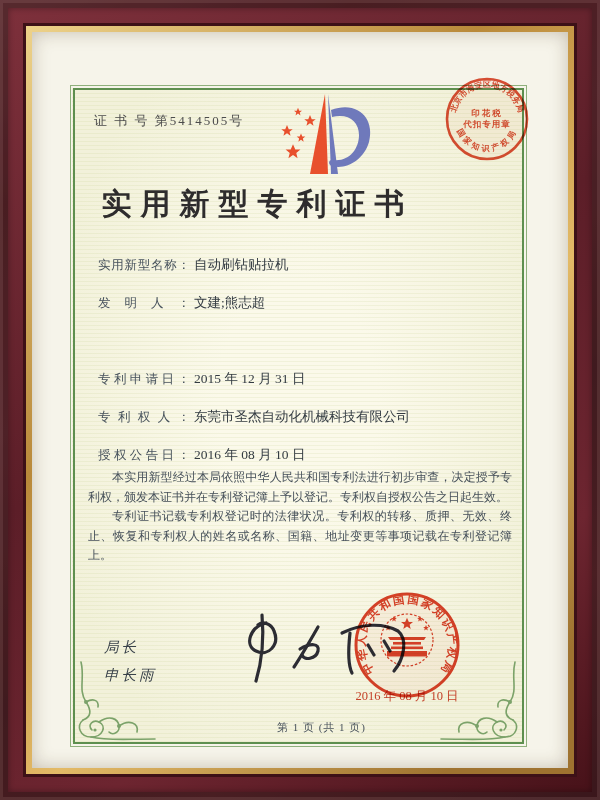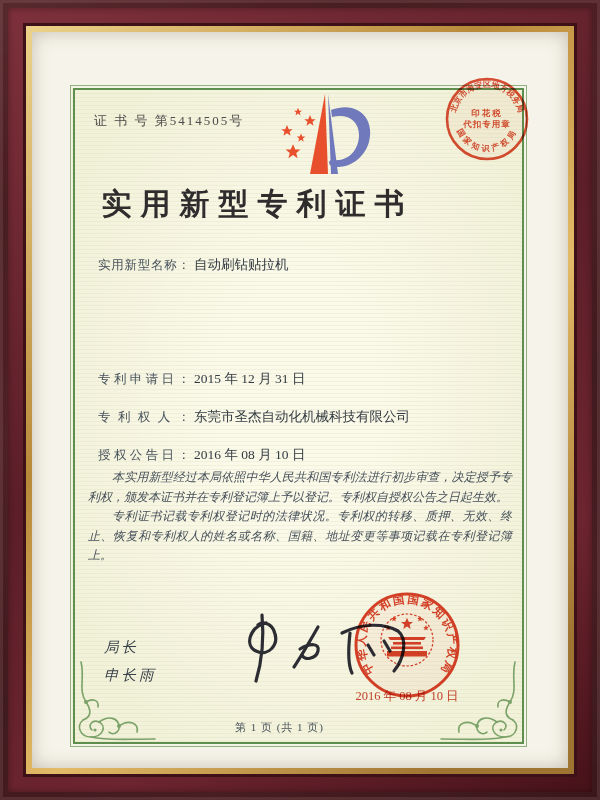--- a/index.html
+++ b/index.html
@@ -53,39 +53,39 @@
     font-size:30px; font-weight:600; letter-spacing:9px; color:#2e2c2d;
   }
   .field-row { position:absolute; left:66px; width:420px; height:22px; white-space:nowrap; }
   .field-label {
     display:inline-block; width:92px; font-size:12.5px; color:#47525c;
     text-align:justify; text-align-last:justify; vertical-align:baseline;
   }
   .field-value { font-size:13.5px; color:#333b42; margin-left:4px; }
   .paras {
     position:absolute; left:56px; top:436px; width:424px;
-    font-size:12px; line-height:19.5px; color:#46505a; text-align:justify;font-style:italic;
+    font-size:12px; line-height:19.5px; color:#46505a; text-align:justify;
   }
   .paras p { margin:0; text-indent:2em; }
   .signer {
     position:absolute; left:72px; top:601px;
     font-size:14.5px; letter-spacing:3px; line-height:28px; color:#39424a;
     font-family:"Liberation Sans","DejaVu Sans",sans-serif;
     font-style:italic;
   }
   .signature-box { position:absolute; left:200px; top:576px; width:190px; height:82px; }
   .seal-office { position:absolute; left:318px; top:556px; width:114px; height:114px; mix-blend-mode:multiply; }
   .seal-date {
     position:absolute; left:310px; top:656px; width:130px; text-align:center;
     font-size:12.5px; color:#cf4530; mix-blend-mode:multiply; white-space:nowrap;
   }
   .seal-tax { position:absolute; left:410px; top:42px; width:90px; height:90px; mix-blend-mode:multiply; }
   .footer {
     position:absolute; left:38px; top:688px; width:419px; text-align:center;
-    font-size:11px; letter-spacing:1px; color:#49535c;
+    font-size:11px; letter-spacing:1px; color:#49535c;padding-left:42px;
   }
   .ornament { position:absolute; width:84px; height:84px; }
   .ornament.bl { left:41px; top:628px; }
   .ornament.br { left:407px; top:628px; transform:scaleX(-1); }
 </style>
 </head>
 <body>
 
 <div class="scene">
 
@@ -163,20 +163,23 @@
         <textPath href="#taxBottom" startOffset="50%" text-anchor="middle">国家知识产权局</textPath>
       </text>
       <text x="45" y="42" text-anchor="middle" font-size="8.5" fill="#dd5036" font-weight="600" letter-spacing="2">印花税</text>
       <text x="45" y="53" text-anchor="middle" font-size="8.5" fill="#dd5036" font-weight="600" letter-spacing="1">代扣专用章</text>
     </svg>
 
     <div class="title">实用新型专利证书</div>
 
     <div class="field-row" style="top:223px">
       <span class="field-label">实用新型名称：</span><span class="field-value">自动刷钻贴拉机</span>
+    </div>
+    <div class="field-row" style="top:261px">
+      <span class="field-label">发明人：</span><span class="field-value">文建;熊志超</span>
     </div>
     <div class="field-row" style="top:337px">
       <span class="field-label">专利申请日：</span><span class="field-value">2015 年 12 月 31 日</span>
     </div>
     <div class="field-row" style="top:375px">
       <span class="field-label">专利权人：</span><span class="field-value">东莞市圣杰自动化机械科技有限公司</span>
     </div>
     <div class="field-row" style="top:413px">
       <span class="field-label">授权公告日：</span><span class="field-value">2016 年 08 月 10 日</span>
     </div>

